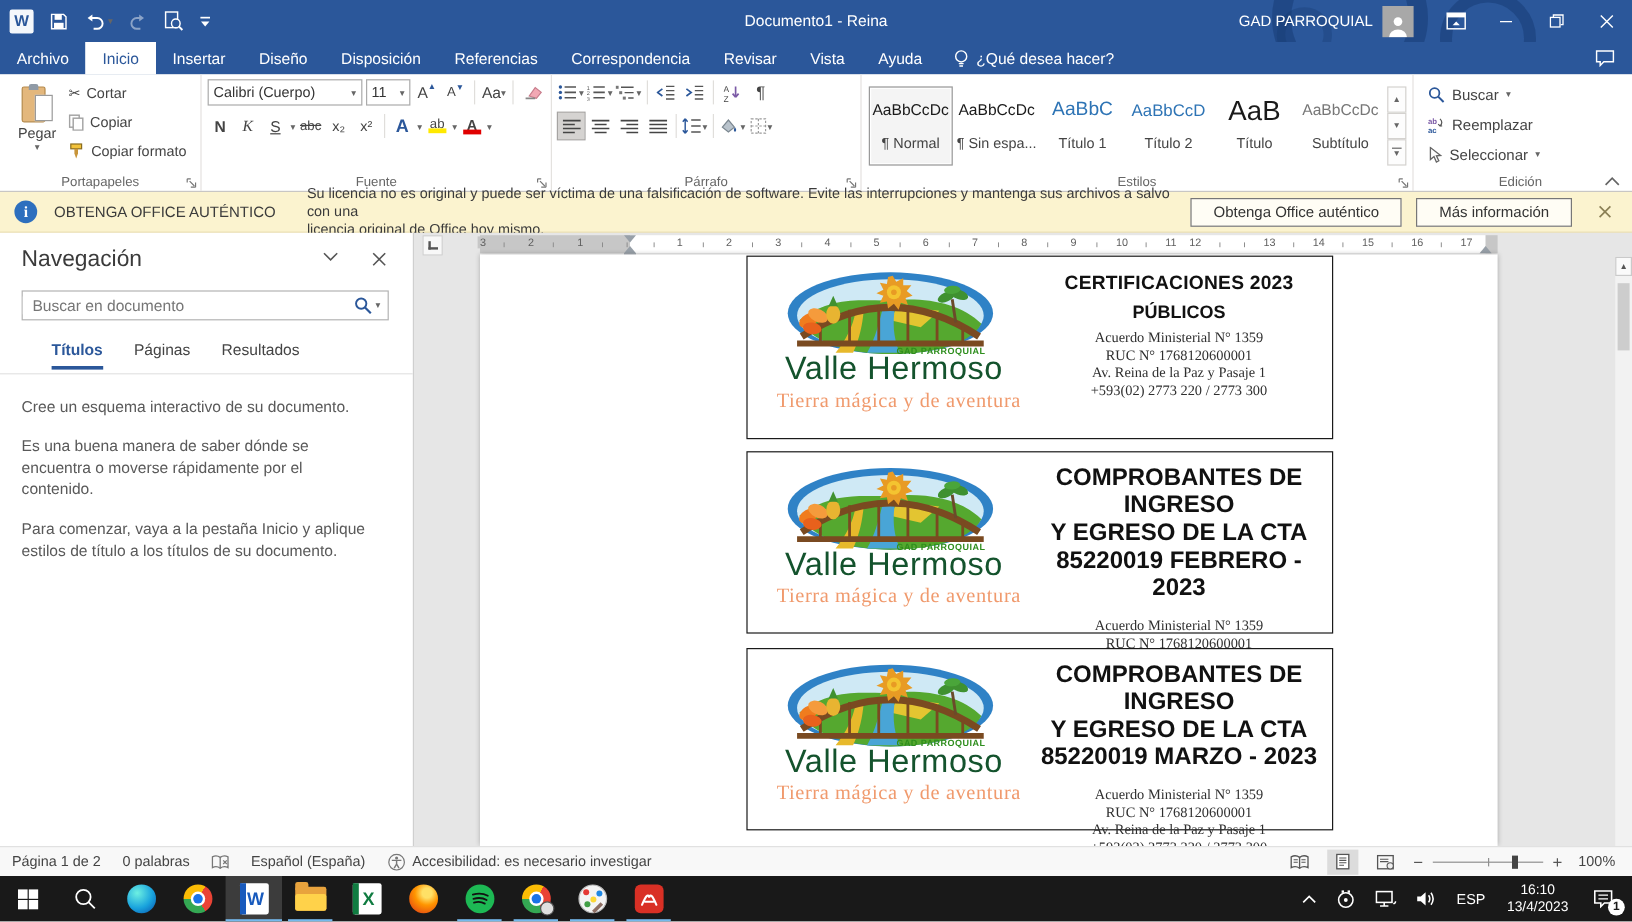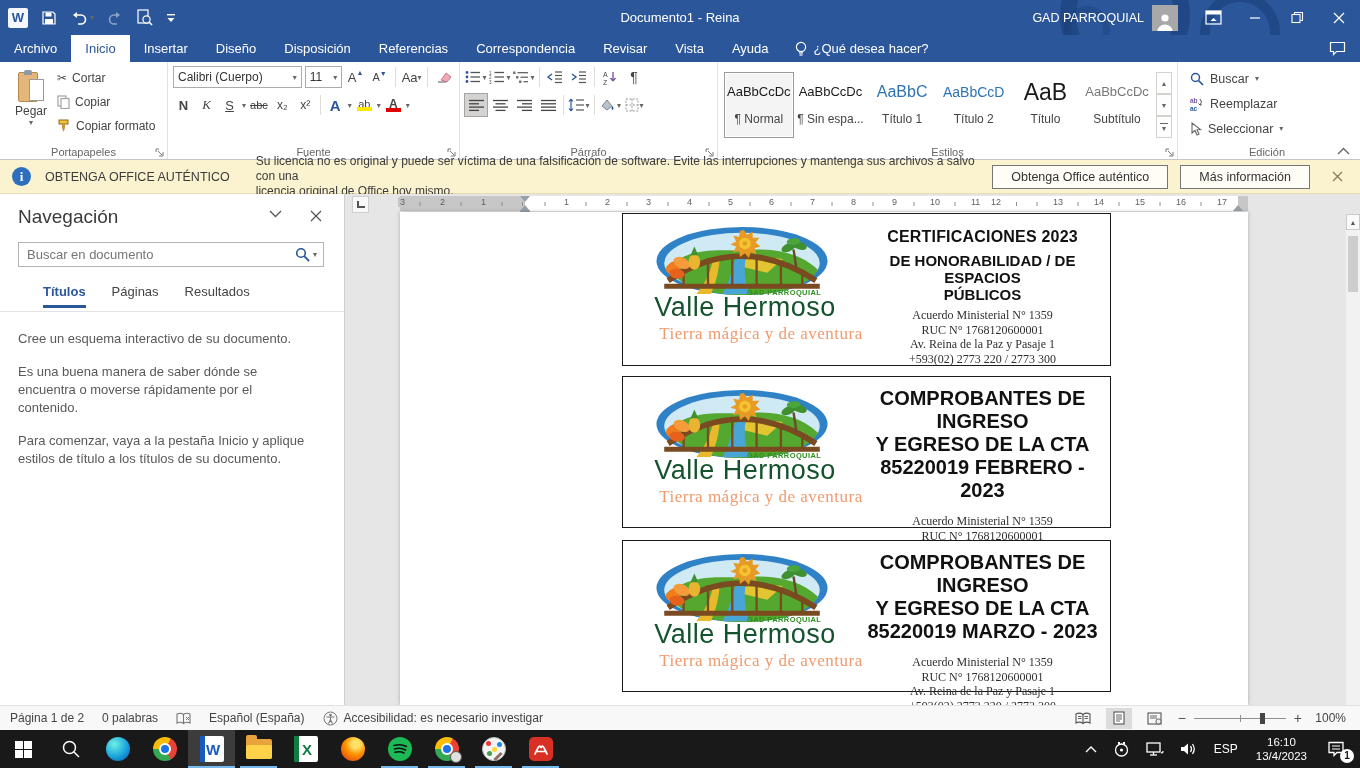--- a/index.html
+++ b/index.html
@@ -120,21 +120,21 @@
   .vs-up { position:absolute; left:0; top:0; width:14px; height:16px; background:#fafafa; border:1px solid #cacaca; display:flex; align-items:center; justify-content:center; font-size:7px; color:#555; }
   .vs-thumb { position:absolute; left:2px; top:22px; width:10px; height:56px; background:#cdcdcd; }
 
   
   .lblock { position:absolute; left:222px; width:489px; height:153px; border:1px solid #1a1a1a; background:#fff; }
   .b1 { top:1px; } .b2 { top:164px; height:152px; } .b3 { top:328px; height:152px; }
   .logo-wrap { position:absolute; left:6px; top:6px; width:232px; height:140px; }
   .logo-svg { position:absolute; left:24px; top:6px; }
   .brand { position:absolute; left:0; top:72px; width:232px; text-align:center; font-weight:normal; font-size:27px; color:#14532d; letter-spacing:.5px; }
   .brand-gad { position:absolute; left:118px; top:68px; font-size:7.5px; font-weight:bold; color:#2f8e1e; letter-spacing:.4px; }
-  .tagline { position:absolute; left:16px; top:104px; width:232px; text-align:center; font-family:"Liberation Serif",serif; font-size:17px; color:#f09a6d; letter-spacing:.5px; }
+  .tagline { position:absolute; left:4px; top:104px; width:232px; text-align:center; font-family:"Liberation Serif",serif; font-size:17px; color:#f09a6d; letter-spacing:.5px; }
   .block-right { position:absolute; left:238px; right:6px; top:0; bottom:0; text-align:center; }
   .bl-heading { font-size:16px; font-weight:bold; color:#111; margin-top:14px; letter-spacing:.2px; }
   .bl-sub { font-size:15px; font-weight:bold; color:#111; line-height:17px; margin-top:6px; }
   .bl-line3 { font-size:20px; font-weight:bold; color:#111; line-height:23px; }
   .bl-lines-wrap { margin-top:10px; }
   .contacts { margin-top:5px; font-family:"Liberation Serif",serif; font-size:12px; line-height:14.5px; color:#2f2f2f; }
   .b2 .contacts, .b3 .contacts { margin-top:12px; }
 
   
   .statusbar { position:absolute; left:0; top:705px; width:1360px; height:25px; background:#f8f8f8; border-top:1px solid #e1e1e1; display:flex; align-items:center; font-size:12px; color:#444; }
@@ -712,21 +712,20 @@
                 <polygon points="37,30 41,21 45,30" fill="#3f9130"></polygon>
               </g>
             </svg>
             <div class="brand">Valle Hermoso</div>
             <div class="brand-gad">GAD PARROQUIAL</div>
             <div class="tagline">Tierra mágica y de aventura</div>
           </div>
           <div class="block-right">
             <div class="bl-heading">CERTIFICACIONES 2023</div>
             <div class="bl-sub">
-              <span style="display:block;">DE HONORABILIDAD / DE ESPACIOS</span>
               <span style="display:block;">PÚBLICOS</span>
             </div>
             <div class="contacts">
               <div>Acuerdo Ministerial N° 1359</div>
               <div>RUC N° 1768120600001</div>
               <div>Av. Reina de la Paz y Pasaje 1</div>
               <div>+593(02) 2773 220 /  2773 300</div>
             </div>
           </div>
         </div>

